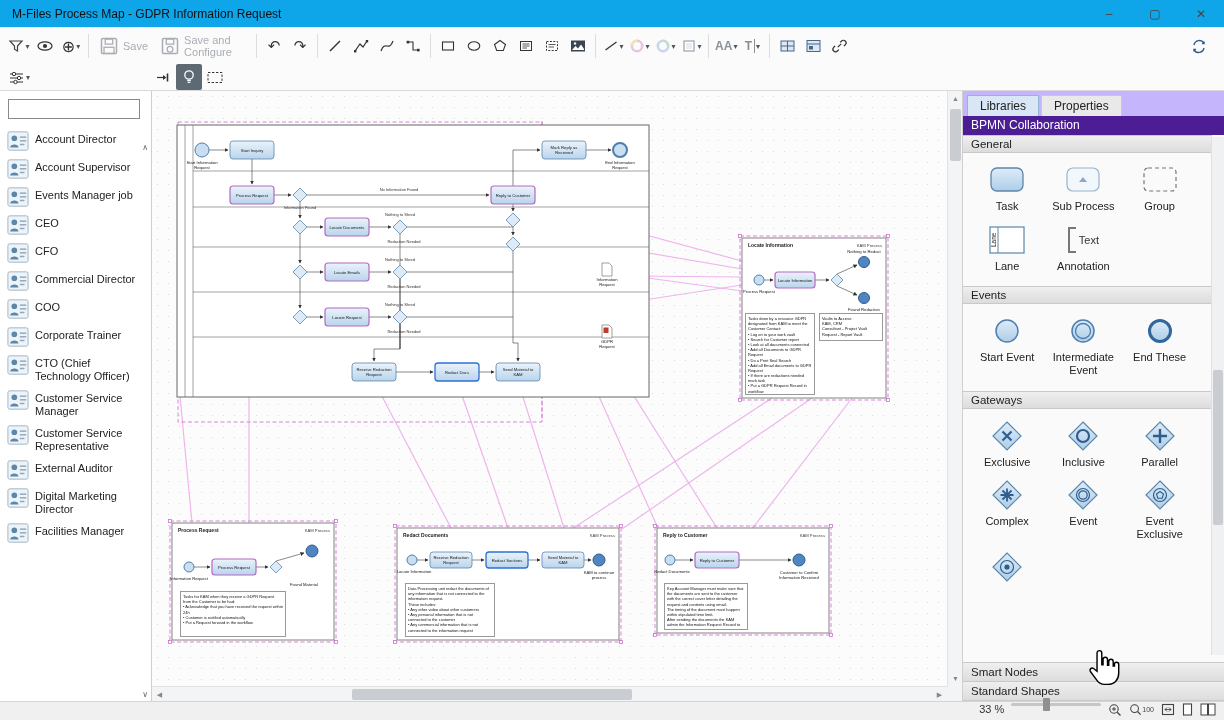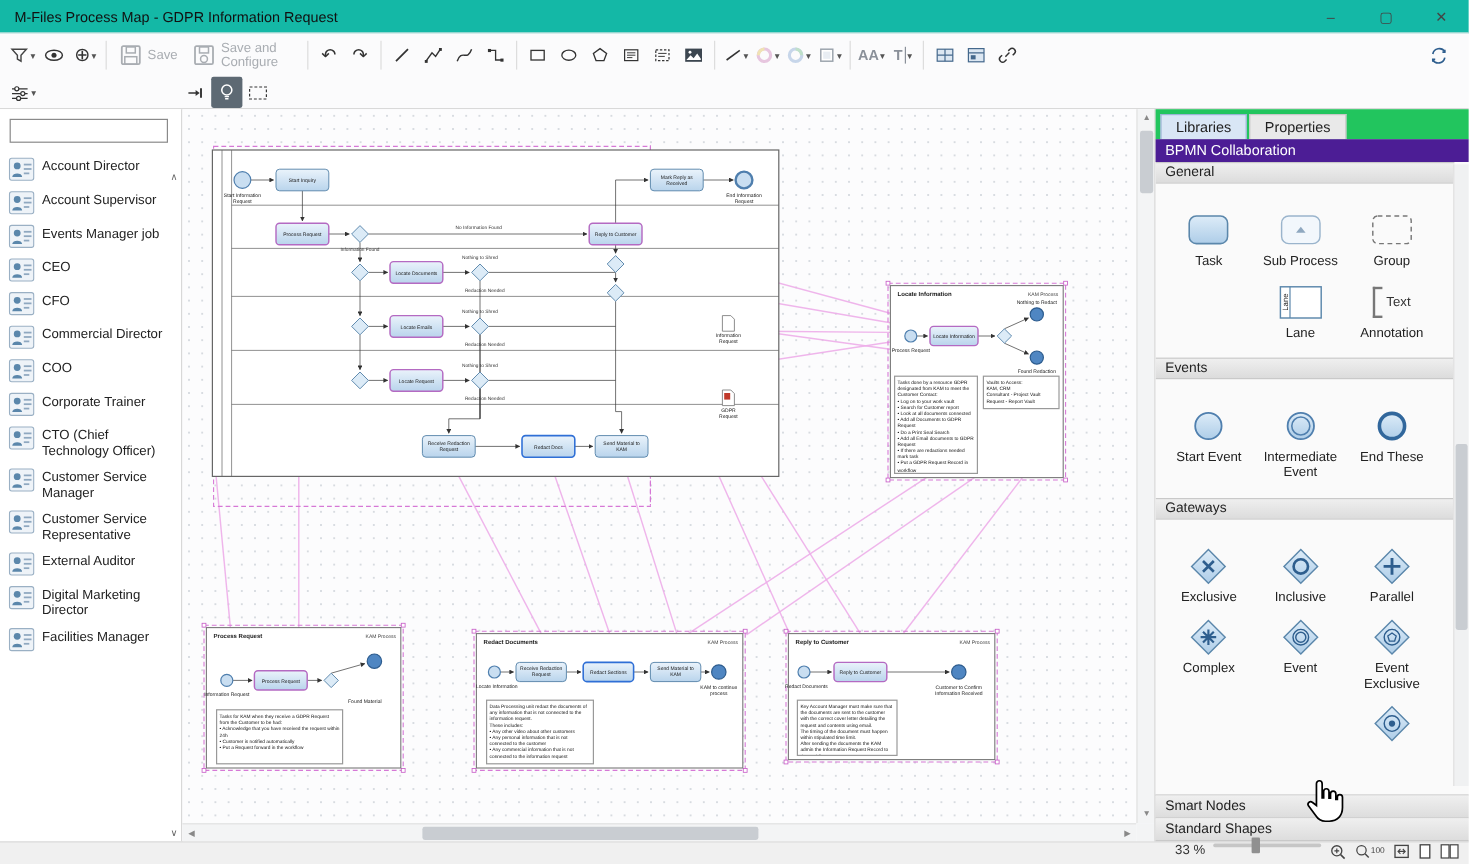--- a/index.html
+++ b/index.html
@@ -1,20 +1,20 @@
 <!DOCTYPE html>
 <html><head>
 <meta charset="utf-8">
 <style>
   * { box-sizing:border-box; margin:0; padding:0; }
   html,body { width:1224px; height:720px; overflow:hidden; }
   body { font-family:"Liberation Sans", sans-serif; font-size:12px; color:#222; background:#fff; position:relative; }
 
   
-  .titlebar { height:28px; display:flex; align-items:center; background:#14b8a6; border-bottom:1px solid #ececec; }
+  .titlebar { height:28px; display:flex; align-items:center; background:#0ea5e9; border-bottom:1px solid #ececec; }
   .titlebar .title { padding-left:12px; font-size:12px; color:#111; }
   .winbtns { margin-left:auto; display:flex; }
   .winbtn { width:46px; height:28px; display:flex; align-items:center; justify-content:center; font-size:12px; color:#444; }
 
   
   .toolbar { background:#fbfbfc; border-bottom:1px solid #d9d9d9; }
   .tb-row { display:flex; align-items:center; padding:2px 6px; }
   .tb-row.r1 { height:36px; }
   .tb-row.r2 { height:26px; }
   .tbtn { height:26px; min-width:26px; display:flex; align-items:center; justify-content:center; border-radius:2px; padding:0 2px; }
@@ -67,27 +67,27 @@
   
   .vscroll { position:absolute; right:0; top:0; bottom:15px; width:15px; background:#f3f4f5; border-left:1px solid #e2e2e2; }
   .hscroll { position:absolute; left:0; right:15px; bottom:0; height:15px; background:#f3f4f5; border-top:1px solid #e2e2e2; }
   .sb-arrow { position:absolute; width:15px; height:15px; display:flex; align-items:center; justify-content:center; font-size:7px; color:#888; }
   .vthumb { position:absolute; left:2px; width:11px; background:#c9cdd2; border-radius:2px; }
   .hthumb { position:absolute; top:2px; height:11px; background:#c9cdd2; border-radius:2px; }
   .corner { position:absolute; right:0; bottom:0; width:15px; height:15px; background:#f3f4f5; }
 
   
   .rpanel { width:262px; border-left:1px solid #cfcfcf; background:#fafafa; position:relative; display:flex; flex-direction:column; }
-  .tabs { display:flex; padding:4px 4px 0 4px; background:#22c55e; }
+  .tabs { display:flex; padding:4px 4px 0 4px; background:#c4b5fd; }
   .tab { padding:3px 12px; font-size:12px; border:1px solid #c8c8c8; border-bottom:none; background:#e9e9e9; margin-right:2px; }
   .tab.active { background:#d9e6f5; border-color:#9ab4d4; }
   .phead { background:#4c1d95; color:#fff; font-size:12px; padding:2px 8px; height:19px; }
   .psec { background:linear-gradient(#efefef,#dcdcdc); border-top:1px solid #c9c9c9; border-bottom:1px solid #c9c9c9;
     font-size:11.5px; padding:2px 8px; color:#222; }
-  .pgrid { display:flex; flex-wrap:wrap; padding:22px 14px 4px 6px;justify-content:flex-end; }
+  .pgrid { display:flex; flex-wrap:wrap; padding:10px 14px 4px 6px; }
   .pitem { width:33.3%; display:flex; flex-direction:column; align-items:center; margin-bottom:10px; }
   .pitem .plabel { font-size:11px; text-align:center; line-height:1.15; margin-top:3px; color:#222; }
   .pcontent { flex:1; overflow:hidden; background:#fafafa; padding-right:12px; }
   .pbars { border-top:1px solid #c9c9c9; }
   .pbar { background:linear-gradient(#efefef,#dddddd); border-bottom:1px solid #c9c9c9; font-size:11.5px; padding:3px 8px; }
   .pscroll { position:absolute; right:0; top:46px; bottom:46px; width:13px; background:#f0f1f2; border-left:1px solid #e0e0e0; }
   .anno-icon { display:flex; align-items:center; height:34px; }
   .anno-brk { width:8px; height:26px; border-left:2px solid #777; border-top:2px solid #777; border-bottom:2px solid #777; }
   .anno-txt { font-size:11px; color:#333; margin-left:3px; }
 

